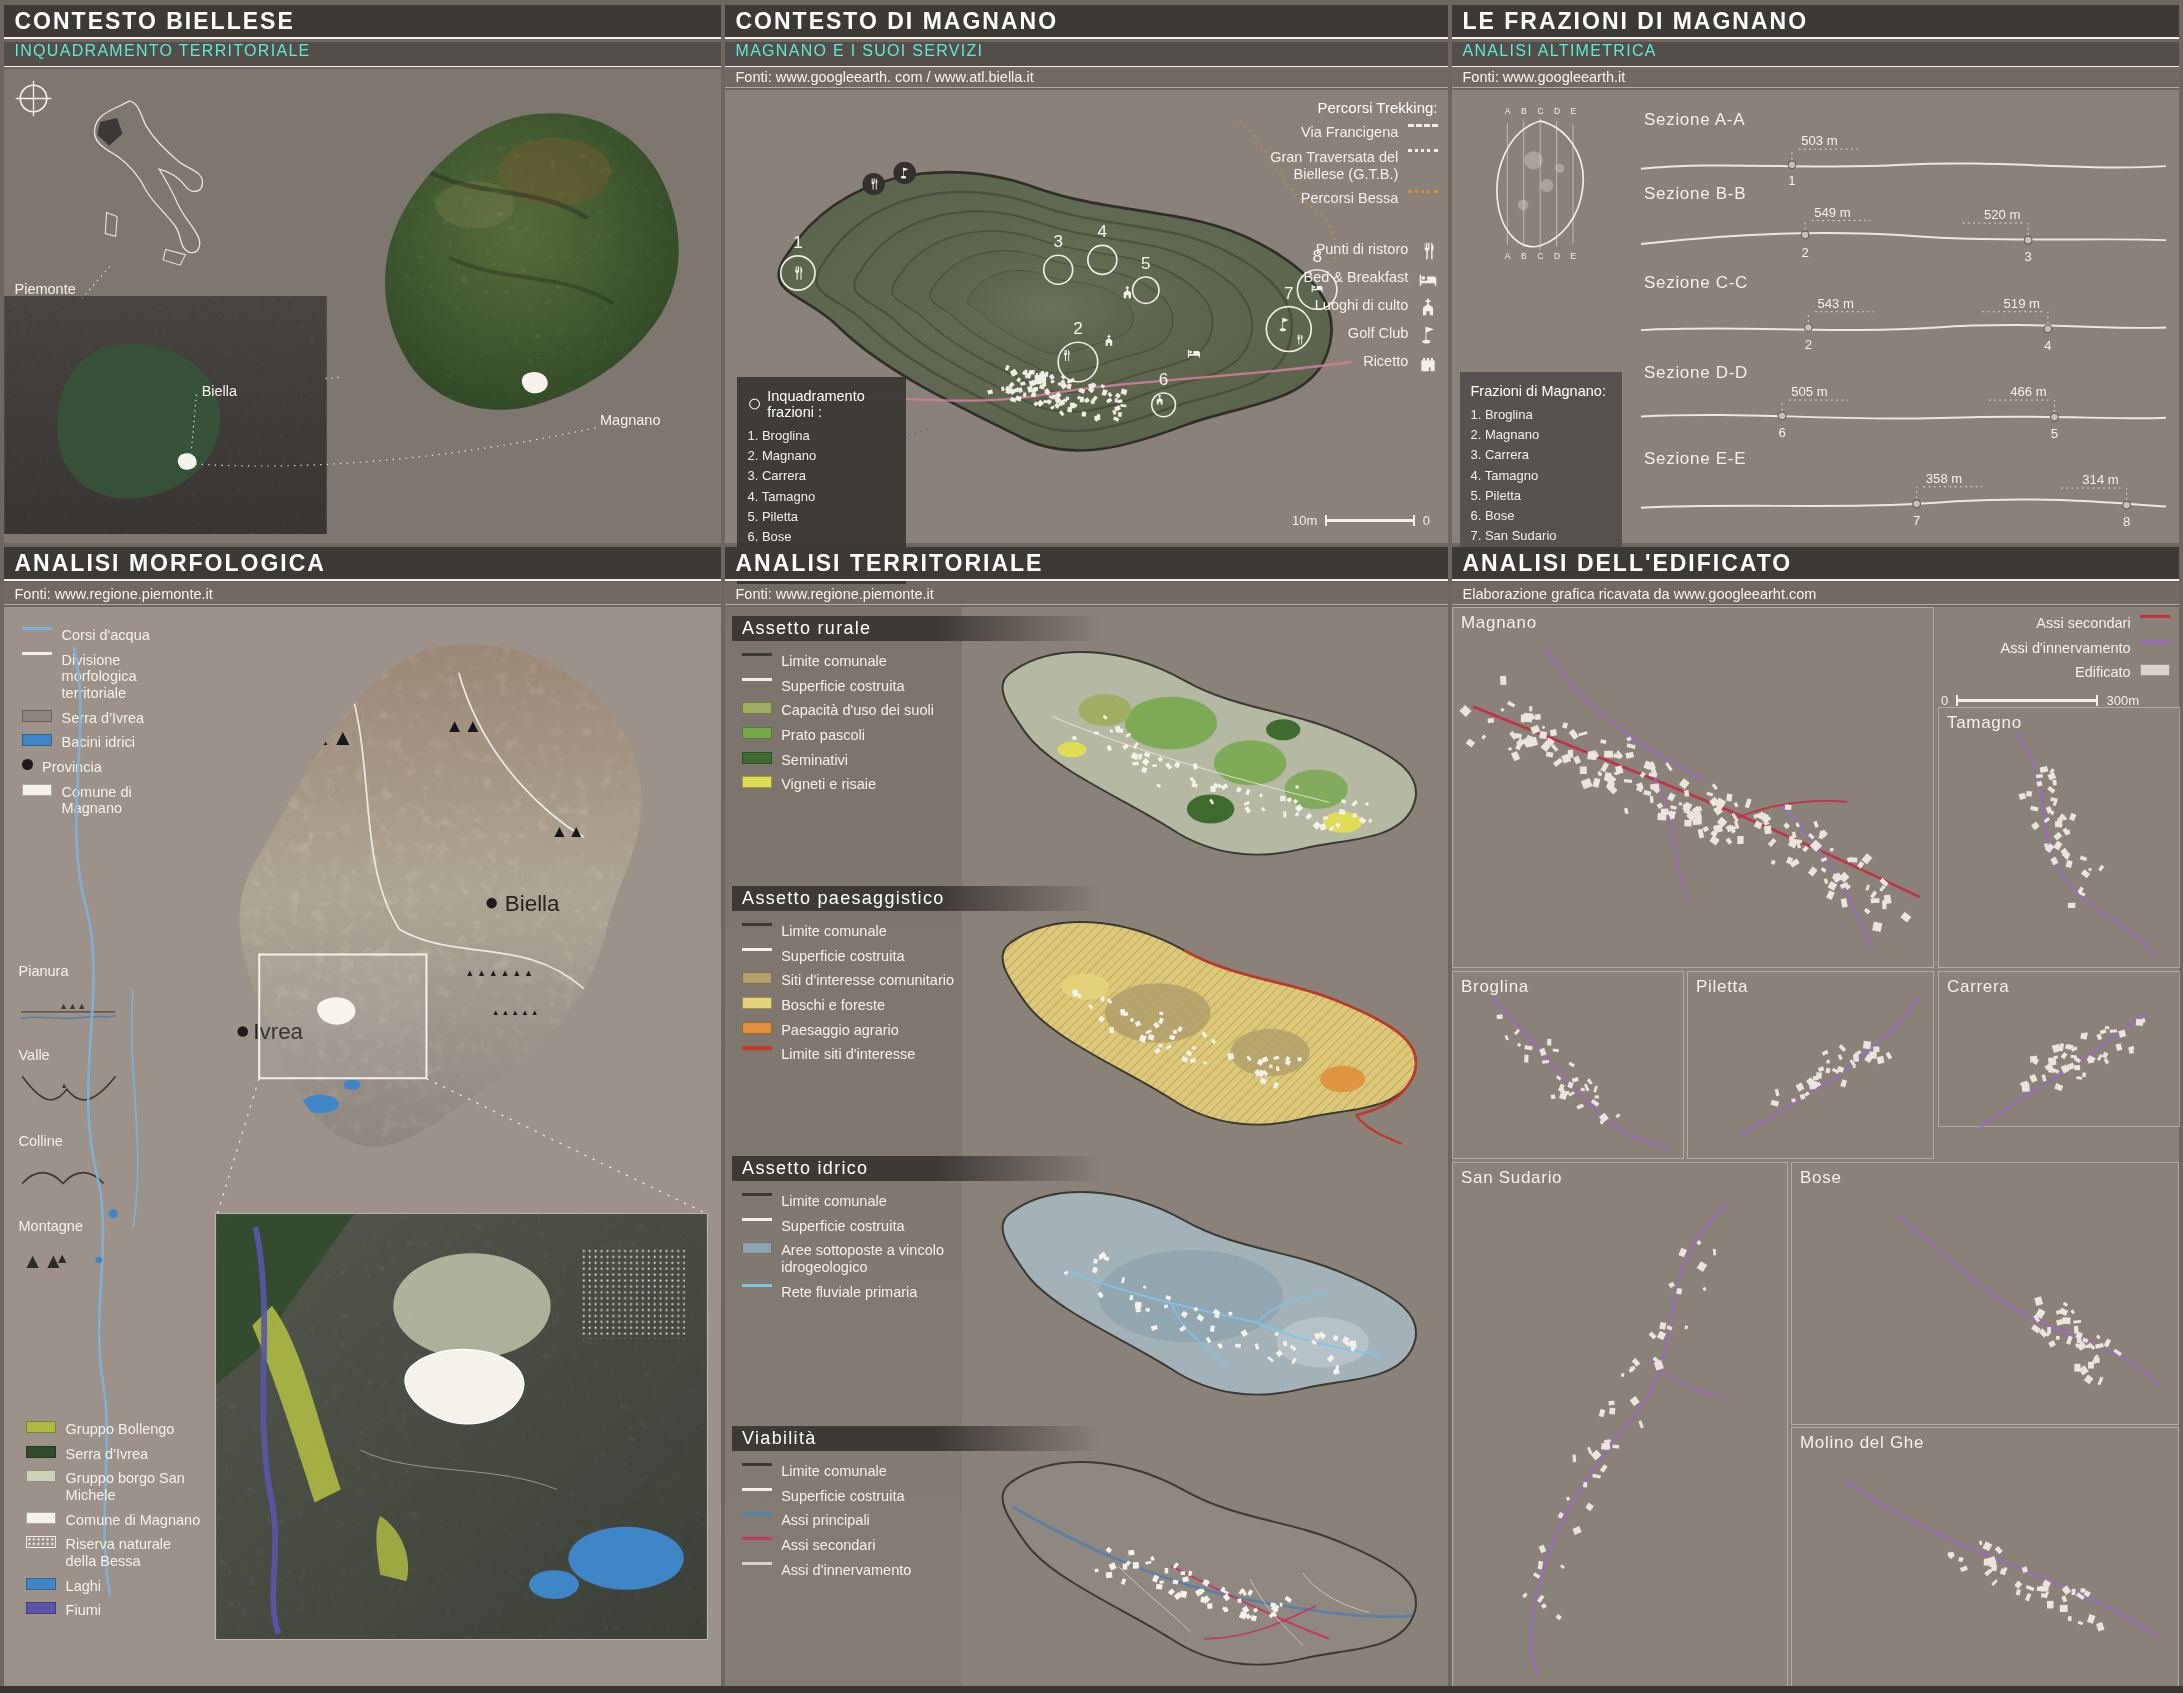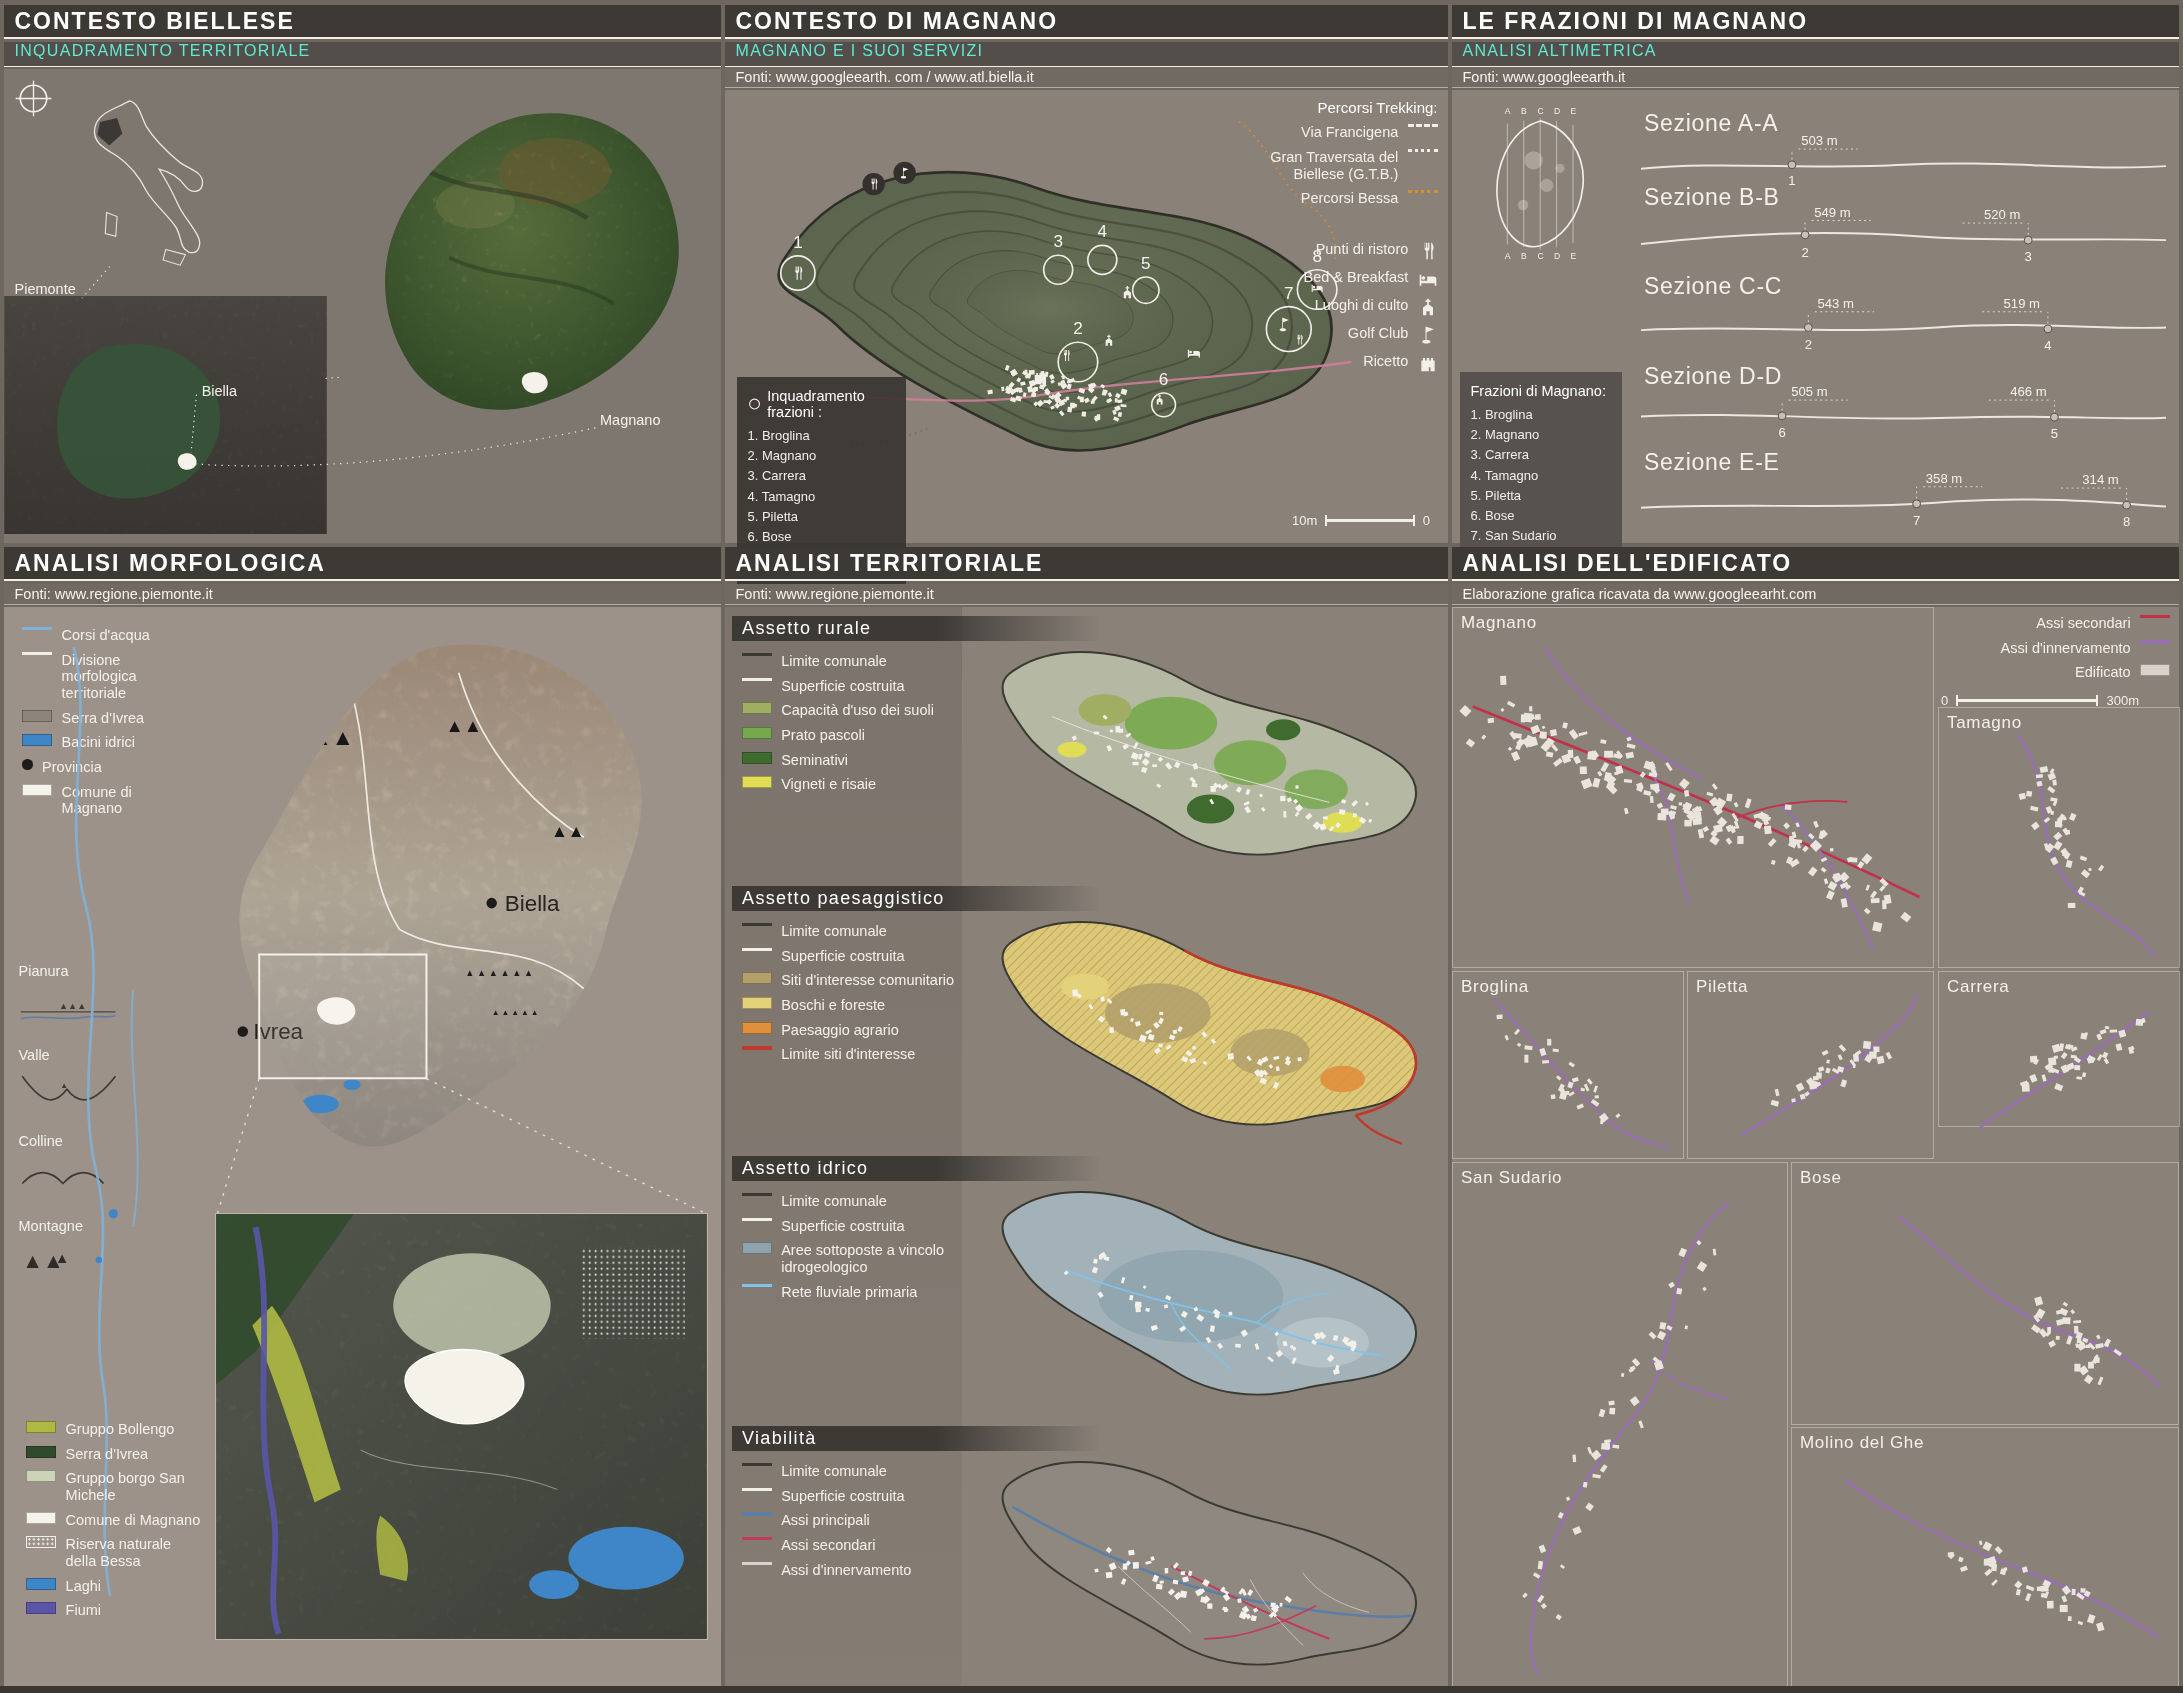--- a/index.html
+++ b/index.html
@@ -37,21 +37,21 @@
   .fr-item{font-size:13px;line-height:1.55;color:#f1eee8}
   .scalebar{position:absolute;display:flex;align-items:center;gap:8px;font-size:13px;color:#f2efe9}
   .scalebar .bar{height:2.6px;background:#f2efe9;flex:1;position:relative}
   .scalebar .bar:before,.scalebar .bar:after{content:"";position:absolute;top:-4px;width:2px;height:10.5px;background:#f2efe9}
   .scalebar .bar:before{left:0}.scalebar .bar:after{right:0}
   svg{display:block}
   text{font-family:"Liberation Sans",sans-serif}
   .sec-hdr{position:absolute;height:25px;display:flex;align-items:center;padding:0 10.5px;font-size:18px;letter-spacing:1.3px;color:#fff;
     background:linear-gradient(90deg,#3d3a36 0%,#3d3a36 55%,rgba(61,58,54,0) 100%);width:369px}
   .legbg{position:absolute;left:0;top:0;bottom:0;width:237px;background:linear-gradient(180deg,rgba(0,0,0,.10),rgba(0,0,0,.04))}
-  .sez-name{position:absolute;font-size:23px;color:#f4f1ea;letter-spacing:0.7px}
+  .sez-name{position:absolute;font-size:17px;color:#f4f1ea;letter-spacing:0.7px}
   .prof{fill:none;stroke:#ece8e1;stroke-width:3}
   .mk{fill:#c7c0b6;stroke:#55504a;stroke-width:1.5}
   .lead{stroke:#ece8e1;stroke-width:1.3;stroke-dasharray:3 5;fill:none}
   .elev-label{font-size:20px;fill:#f4f1ea}
   .elev-num{font-size:20px;fill:#f4f1ea}
   .keyletter{font-size:13px;fill:#f4f1ea}
   .mnum{font-size:26px;fill:#f7f4ee;text-anchor:middle}
   .contour{fill:none;stroke:#cfd4bd;stroke-opacity:.42;stroke-width:1.5}
 </style>
 </head>

